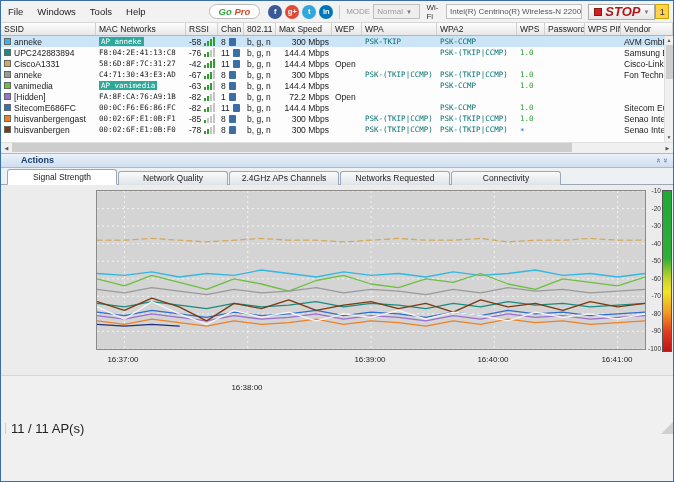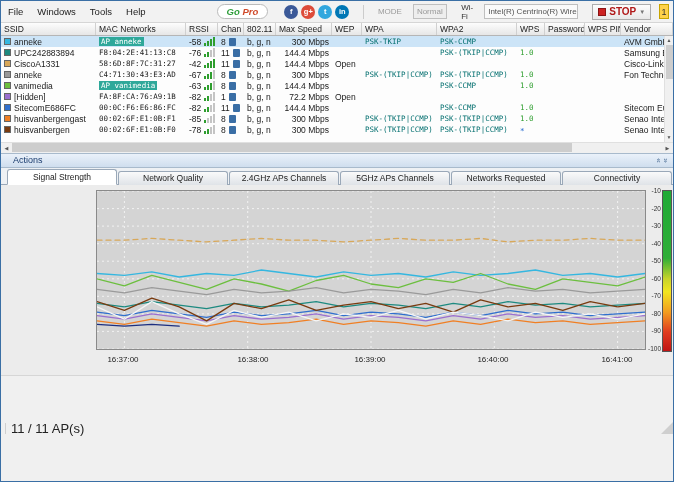--- a/index.html
+++ b/index.html
@@ -11,39 +11,39 @@
   
   .titlebar { height:20px; background:#f7f7f7; display:flex; align-items:center; flex:none; }
   .app-icon { width:10px; height:10px; margin:0 5px 0 4px; background:linear-gradient(135deg,#7ec9f0,#2b7fd4);
               transform:rotate(45deg); border:1px solid #1d5fa8; flex:none; }
   .title-text { font-size:9px; color:#222; flex:1; white-space:nowrap; overflow:hidden; }
   .winbtn { width:26px; height:20px; display:flex; align-items:center; justify-content:center;
             font-size:9px; color:#444; cursor:default; flex:none; }
   .winbtn.close { background:#e81123; color:#fff; }
 
   
-  .menubar { height:22px; background:#f2f2f2; border-bottom:1px solid #d6d6d6; display:flex; align-items:center; flex:none;gap:8px; }
+  .menubar { height:22px; background:#f2f2f2; border-bottom:1px solid #d6d6d6; display:flex; align-items:center; flex:none; }
   .menu-item { font-size:9.5px; color:#222; padding:3px 7px; }
   .gopro { margin-left:56px; border:1px solid #bbb; border-radius:8px; background:#fff; padding:1px 9px;
            font-size:9.5px; font-style:italic; font-weight:bold; white-space:nowrap; }
   .gopro .w1 { color:#2e9e3a; } .gopro .w2 { color:#d04a2a; }
   .socials { display:flex; gap:3px; margin-left:8px; }
   .soc { width:14px; height:14px; border-radius:50%; color:#fff; font-size:7.5px; font-weight:bold;
          display:flex; align-items:center; justify-content:center; }
   .tsep { width:1px; height:14px; background:#ccc; margin:0 6px; }
   .lbl-dim { font-size:8px; color:#9a9a9a; margin-right:3px; }
   .lbl { font-size:8px; color:#333; margin:0 3px 0 6px; }
   .combo { border:1px solid #bfbfbf; background:#fafafa; font-size:8px; color:#555; height:15px;
            display:flex; align-items:center; padding:0 3px; white-space:nowrap; overflow:hidden; }
   .combo .arrow { margin-left:3px; font-size:6px; color:#777; }
   .combo.dis { color:#9a9a9a; background:#eee; }
   .stopbtn { margin-left:6px; border:1px solid #adadad; background:linear-gradient(#fdfdfd,#e8e8e8);
              height:16px; display:flex; align-items:center; padding:0 5px; gap:3px; }
   .stop-square { width:8px; height:8px; background:#cc2222; border:1px solid #8a1515; }
-  .stop-text { font-size:10px; font-weight:bold; color:#b01818; }
+  .stop-text { font-size:13px; font-weight:bold; color:#b01818;font-style:italic; }
   .badge { margin-left:auto; margin-right:4px; width:15px; height:15px; background:#ffd24a; border:1px solid #c8a400;
            font-size:9px; color:#333; display:flex; align-items:center; justify-content:center; }
 
   
   .thead { height:13px; display:flex; background:linear-gradient(#fdfdfd,#e6e6e6); border-bottom:1px solid #b5b5b5; flex:none; }
   .th { font-size:8.5px; color:#222; padding:1px 3px; border-right:1px solid #d0d0d0; white-space:nowrap; overflow:hidden; flex:none; }
   .tbody { position:relative; flex:1; background:#fdfdfd; overflow:hidden; }
   .trow { height:11px; display:flex; align-items:center; white-space:nowrap; }
   .trow.sel { background:#cce4f7; }
   .c { font-size:8.5px; color:#1a1a1a; padding:0 3px; overflow:hidden; white-space:nowrap; flex:none; height:11px; display:flex; align-items:center; }
@@ -68,21 +68,21 @@
 
   
   .hscroll { height:11px; background:#f0f0f0; border-top:1px solid #e0e0e0; display:flex; align-items:center; flex:none; }
   .hscroll .arr { width:11px; font-size:5px; color:#555; text-align:center; }
   .hscroll .thumb { height:9px; background:#cdcdcd; width:560px; }
   .hscroll .sp { flex:1; }
 
   
   .actionsbar { height:15px; background:linear-gradient(#eaf1fa,#cfdeee); border-top:1px solid #a8bacc; border-bottom:1px solid #a8bacc;
                 display:flex; align-items:center; flex:none; }
-  .actions-title { font-size:9px; font-weight:normal; color:#1a3c6e; padding-left:12px; }
+  .actions-title { font-size:9px; font-weight:bold; color:#1a3c6e; padding-left:20px; }
   .chev { margin-left:auto; margin-right:6px; display:flex; gap:2px; }
   .chev span { font-size:8px; color:#3a5f8a; display:inline-block; }
   .chev .up { transform:rotate(90deg); } .chev .dn { transform:rotate(90deg); }
 
   
   .tabbar { height:17px; background:#eef1f4; display:flex; align-items:flex-end; padding:2px 0 0 6px; gap:1px; flex:none;
             border-bottom:1px solid #9aa8b8; }
   .tab { flex:1; max-width:110px; height:14px; font-size:8.5px; color:#222; display:flex; align-items:center; justify-content:center;
          background:linear-gradient(#fafafa,#dfe3e8); border:1px solid #9aa8b8; border-bottom:none; border-radius:3px 3px 0 0;
          white-space:nowrap; overflow:hidden; margin-bottom:-1px; }
@@ -397,21 +397,20 @@
     <span class="chev">
         <span class="up">«</span>
         <span class="dn">»</span>
       </span>
   </div>
 
   <div class="tabbar">
       <div class="tab active">Signal Strength</div>
       <div class="tab">Network Quality</div>
       <div class="tab">2.4GHz APs Channels</div>
-      <div class="tab">5GHz APs Channels</div>
       <div class="tab">Networks Requested</div>
       <div class="tab">Connectivity</div>
     </div>
 
   <div class="chartpanel">
     <div class="plot">
         <svg width="548" height="158" xmlns="http://www.w3.org/2000/svg">
           <line x1="0" y1="0.0" x2="548" y2="0.0" stroke="#f2f2f2" stroke-width="1" stroke-dasharray="2,3"></line>
           <line x1="0" y1="17.6" x2="548" y2="17.6" stroke="#f2f2f2" stroke-width="1" stroke-dasharray="2,3"></line>
           <line x1="0" y1="35.1" x2="548" y2="35.1" stroke="#f2f2f2" stroke-width="1" stroke-dasharray="2,3"></line>
@@ -448,21 +447,21 @@
         <span class="ylab" style="top: 67px;">-50</span>
         <span class="ylab" style="top: 85px;">-60</span>
         <span class="ylab" style="top: 102px;">-70</span>
         <span class="ylab" style="top: 120px;">-80</span>
         <span class="ylab" style="top: 137px;">-90</span>
         <span class="ylab" style="top: 155px;">-100</span>
       </div>
     <div class="gradbar"></div>
     <div class="xlabels">
         <span class="xlab" style="left: 94px;">16:37:00</span>
-        <span class="xlab" style="left: 224px;">16:38:00</span>
+        <span class="xlab" style="left: 218px; margin-top: 28px;">16:38:00</span>
         <span class="xlab" style="left: 341px;">16:39:00</span>
         <span class="xlab" style="left: 464px;">16:40:00</span>
         <span class="xlab" style="left: 588px;">16:41:00</span>
       </div>
   </div>
 
   <div class="statusbar">
     <span class="ssep"></span>
     <span class="status-text">11 / 11 AP(s)</span>
     <span class="grip"></span>

